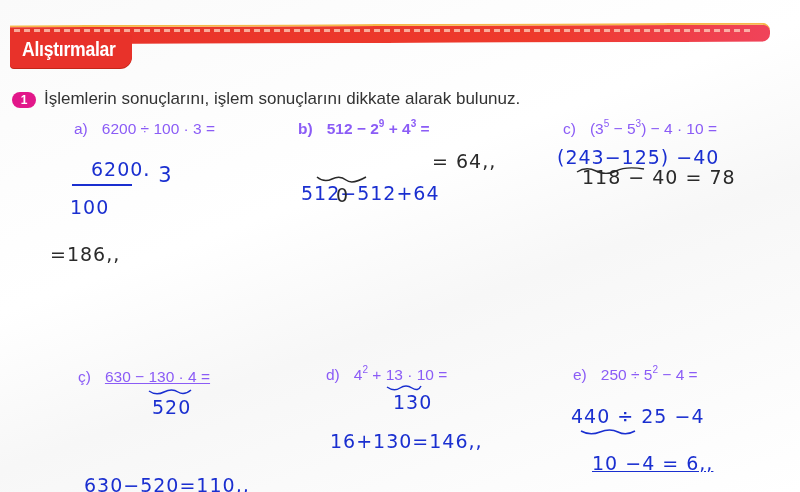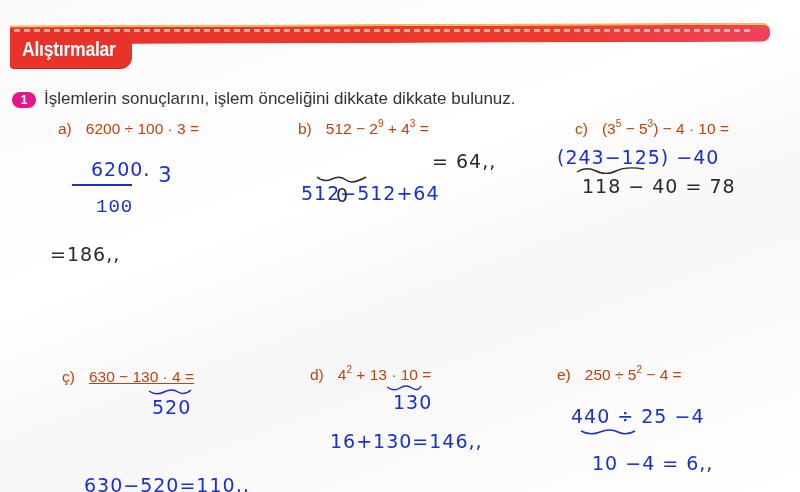--- a/index.html
+++ b/index.html
@@ -41,21 +41,21 @@
     position:absolute; left:12px; top:92px; width:24px; height:16px;
     background:#e2178a; border-radius:9px;
     color:#fff; font-size:12px; font-weight:bold;
     text-align:center; line-height:16px;
   }
   .q-text {
     position:absolute; left:44px; top:89px;
     font-size:17px; color:#333;
   }
   .problem {
-    position:absolute; font-size:15.5px; color:#c2410c; white-space:nowrap;
+    position:absolute; font-size:15.5px; color:#8b5cf6; white-space:nowrap;margin-left:16px;
   }
   .problem .lbl { display:inline-block; margin-right:14px; }
   .problem sup { font-size:10px; vertical-align:7px; line-height:0; }
   .hand {
     position:absolute; white-space:nowrap;
     font-family:"DejaVu Sans", sans-serif;
     color:#1a2fd0; font-size:19px; letter-spacing:1px;
   }
   .hand.black { color:#2a2a2a; }
   .squiggle {
@@ -69,49 +69,49 @@
 <body>
 
 <div class="page-shade"></div>
 
 <div class="banner-bar"></div>
 <div class="banner-dashes"></div>
 <div class="banner-tab"></div>
 <div class="banner-title">Alıştırmalar</div>
 
 <div class="q-badge">1</div>
-<div class="q-text">İşlemlerin sonuçlarını, işlem önceliğini dikkate dikkate bulunuz.</div>
+<div class="q-text">İşlemlerin sonuçlarını, işlem sonuçlarını dikkate alarak bulunuz.</div>
 
 <div class="problem" style="left:58px; top:120px;">
   <span class="lbl">a)</span><span>6200 ÷ 100 · 3 =</span>
 </div>
 <div class="hand" style="left:91px; top:158px;"><span>6200</span></div>
 <div class="frac-line" style="left:72px; top:184px; width:60px;"></div>
 <div class="hand" style="left:143px; top:163px; font-size:21px;">· 3</div>
-<div class="hand" style="left:96px; top:196px;font-family:Liberation Mono, monospace;">100</div>
+<div class="hand" style="left:70px; top:196px;">100</div>
 <div class="hand black" style="left:50px; top:243px;">=186,,</div>
 
-<div class="problem" style="left:298px; top:120px;">
+<div class="problem" style="left:282px; top:120px;font-weight:bold;">
   <span class="lbl">b)</span><span>512 − 2</span><sup>9</sup><span> + 4</span><sup>3</sup><span> =</span>
 </div>
 <div class="hand" style="left:301px; top:152px;margin-top:30px;">512−512+64</div>
 <div class="hand black" style="left:432px; top:150px;">= 64,,</div>
 <svg class="squiggle" style="left:316px; top:175px; width:52px;" viewBox="0 0 52 8">
     <path d="M1 2 Q8 8 16 4 T30 5 T50 2" stroke="#2a2a2a" stroke-width="1.5" fill="none"></path>
   </svg>
 <div class="hand black" style="left:336px; top:184px;">0</div>
 
-<div class="problem" style="left:575px; top:120px;text-align:right;">
+<div class="problem" style="left:547px; top:120px;text-align:right;">
   <span class="lbl">c)</span><span>(3</span><sup>5</sup><span> − 5</span><sup>3</sup><span>) − 4 · 10 =</span>
 </div>
 <div class="hand" style="left:557px; top:146px;text-align:center;">(243−125) −40</div>
 <svg class="squiggle" style="left:576px; top:166px; width:70px;" viewBox="0 0 70 8">
     <path d="M1 6 Q10 0 20 5 T40 5 T68 3" stroke="#2a2a2a" stroke-width="1.5" fill="none"></path>
   </svg>
-<div class="hand black" style="left:582px; top:175px;text-align:center;">118 − 40 = 78</div>
+<div class="hand black" style="left:582px; top:166px;text-align:center;">118 − 40 = 78</div>
 
 <div class="problem" style="left:62px; top:368px;text-decoration:underline;">
   <span class="lbl">ç)</span><span>630 − 130 · 4 =</span>
 </div>
 <svg class="squiggle" style="left:148px; top:388px; width:44px;" viewBox="0 0 44 8">
     <path d="M1 3 Q8 8 16 4 T30 4 T43 2" stroke="#1a2fd0" stroke-width="1.5" fill="none"></path>
   </svg>
 <div class="hand" style="left:152px; top:396px;">520</div>
 <div class="hand" style="left:84px; top:440px;margin-top:34px;">630−520=110,,</div>
 
@@ -124,13 +124,13 @@
 <div class="hand" style="left:393px; top:391px;">130</div>
 <div class="hand" style="left:330px; top:430px;text-align:center;">16+130=146,,</div>
 
 <div class="problem" style="left:557px; top:366px;">
   <span class="lbl">e)</span><span>250 ÷ 5</span><sup>2</sup><span> − 4 =</span>
 </div>
 <div class="hand" style="left:571px; top:405px;">440 ÷ 25  −4</div>
 <svg class="squiggle" style="left:580px; top:428px; width:56px;" viewBox="0 0 56 8">
     <path d="M1 3 Q10 8 20 4 T38 4 T55 3" stroke="#1a2fd0" stroke-width="1.5" fill="none"></path>
   </svg>
-<div class="hand" style="left:592px; top:452px;">10  −4 = 6,,</div>
+<div class="hand" style="left:592px; top:452px;text-decoration:underline;">10  −4 = 6,,</div>
 
 </body></html>

